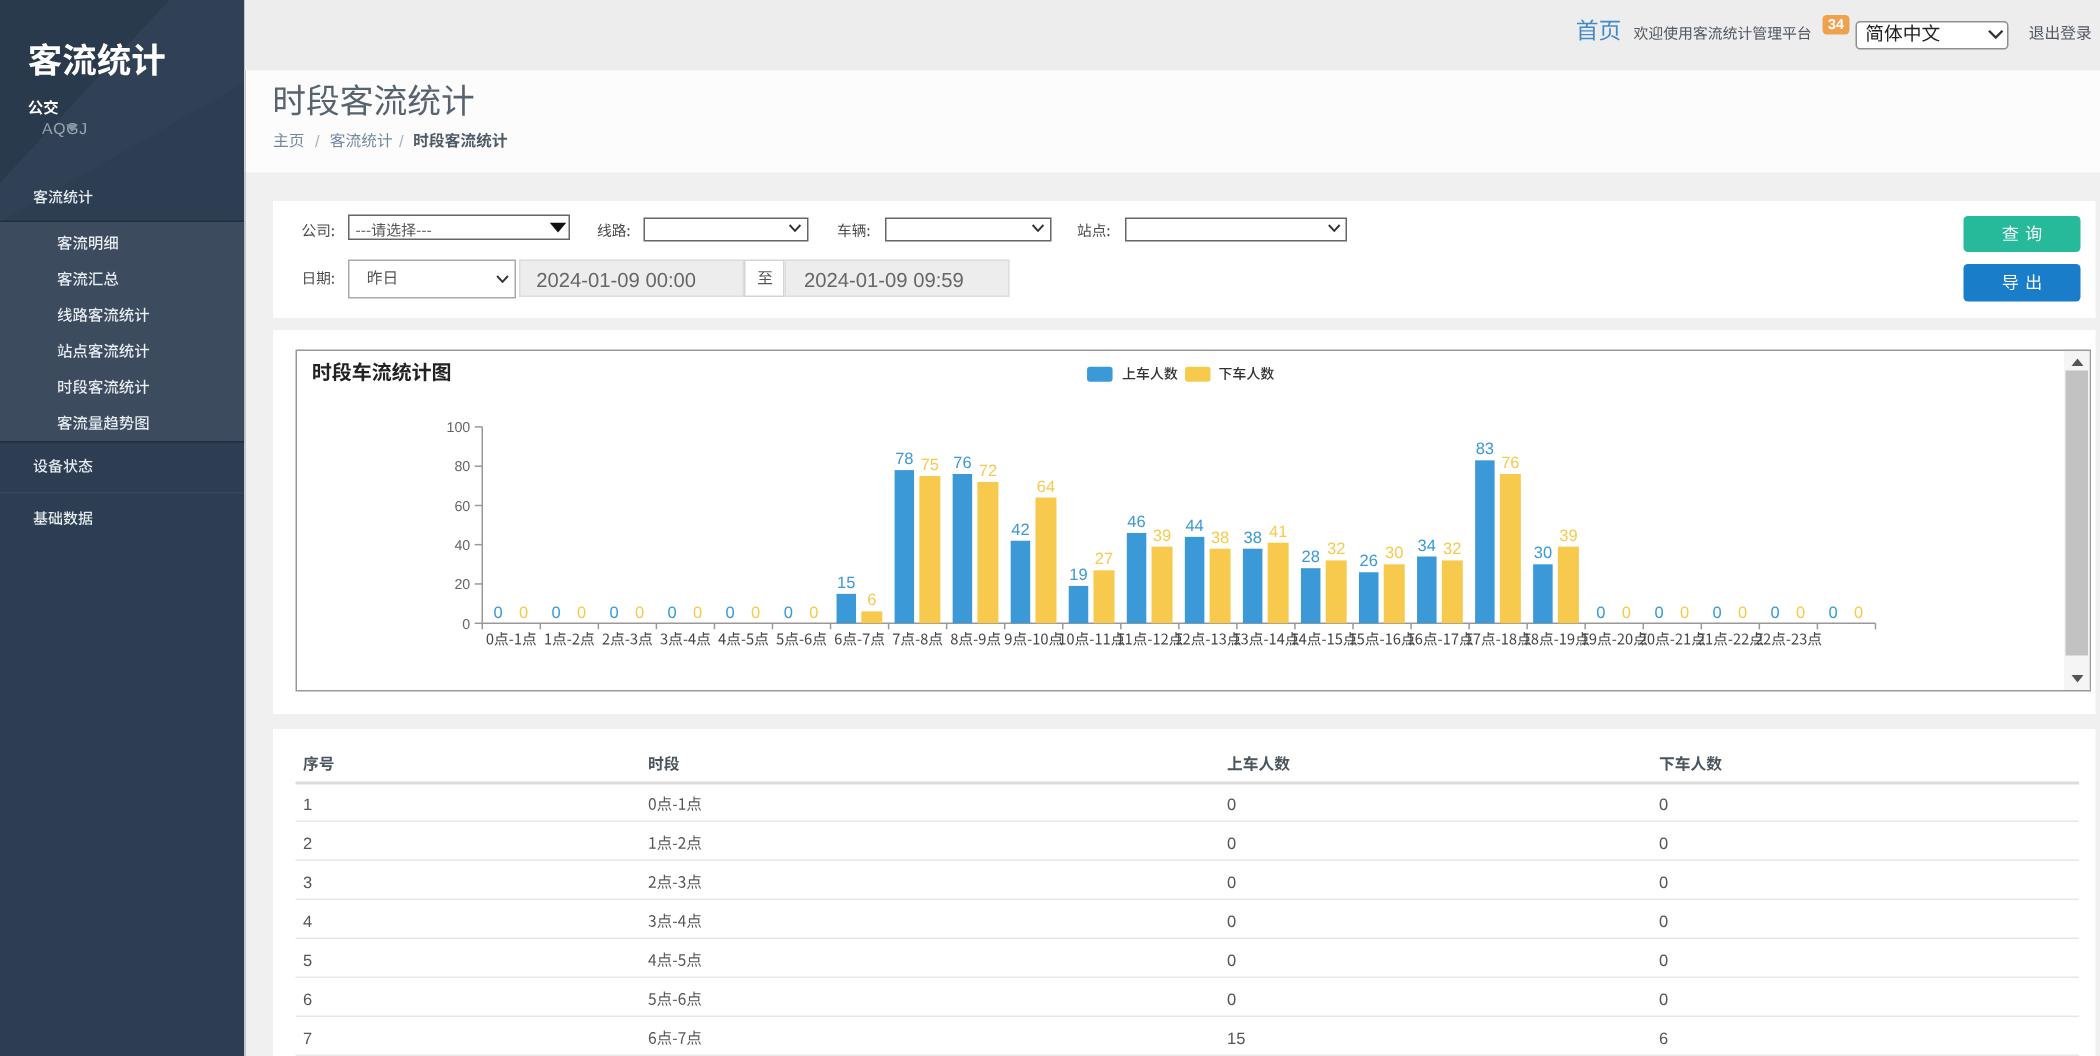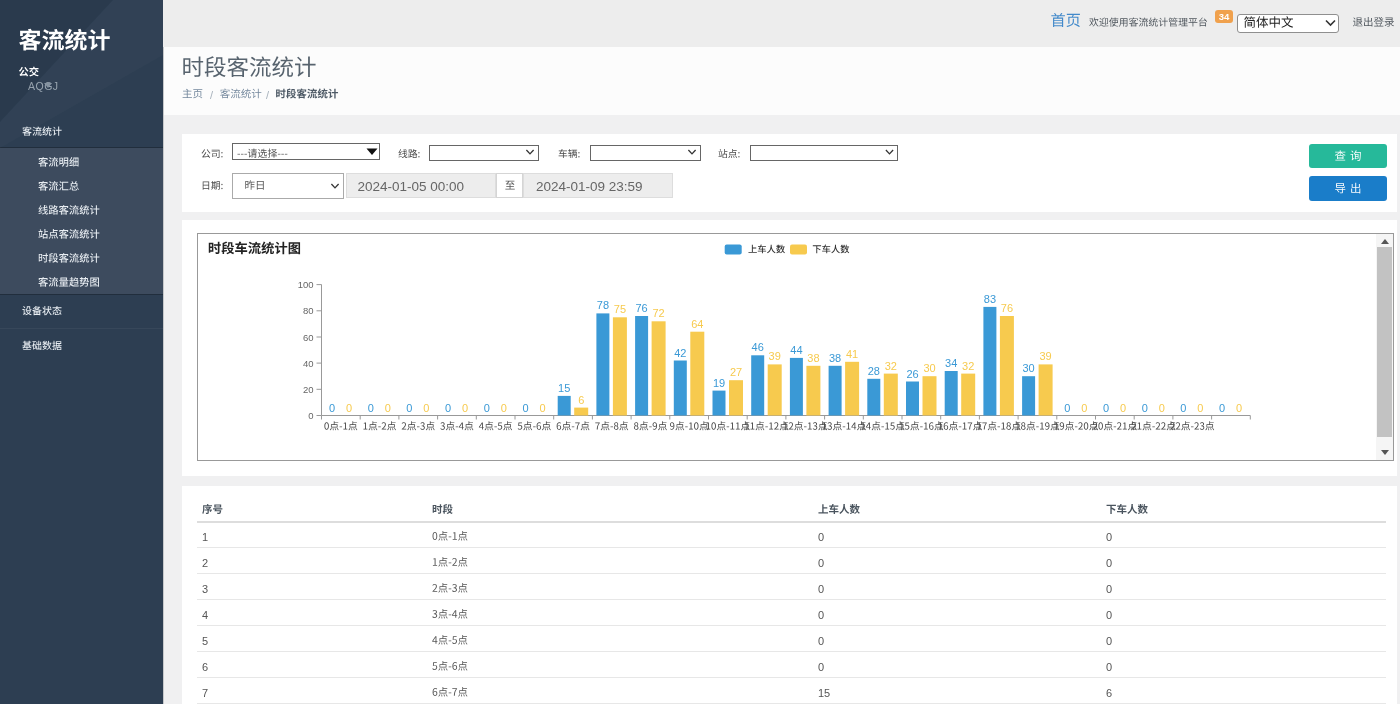--- a/index.html
+++ b/index.html
@@ -16,24 +16,24 @@
     <div style="position:absolute;left:1237px;top:14px;width:100px;height:17px;background:#fff;border:1px solid #8F8F8F;border-radius:3px"></div>
     <div style="position:absolute;left:210px;top:89px;font:11px Liberation Sans,sans-serif;color:#A8B2BC">/</div>
     <div style="position:absolute;left:266px;top:89px;font:11px Liberation Sans,sans-serif;color:#A8B2BC">/</div>
     <div style="position:absolute;left:182px;top:134px;width:1215px;height:78px;background:#fff"></div>
     <div style="position:absolute;left:232px;top:143px;width:146px;height:15px;background:#fff;border:1px solid #666"></div>
     <div style="position:absolute;left:429px;top:145px;width:108px;height:14px;background:#fff;border:1px solid #666"></div>
     <div style="position:absolute;left:590px;top:145px;width:109px;height:14px;background:#fff;border:1px solid #666"></div>
     <div style="position:absolute;left:750px;top:145px;width:146px;height:14px;background:#fff;border:1px solid #666"></div>
     <div style="position:absolute;left:232px;top:173px;width:110px;height:24px;background:#fff;border:1px solid #AAA"></div>
     <div style="position:absolute;left:346px;top:173px;width:150px;height:25px;background:#EDEDED;border:1px solid #DDD;box-sizing:border-box"></div>
-    <div style="position:absolute;left:357.5px;top:179px;font:13.5px Liberation Sans,sans-serif;color:#666">2024-01-05 00:00</div>
+    <div style="position:absolute;left:357.5px;top:179px;font:13.5px Liberation Sans,sans-serif;color:#666">2024-01-09 00:00</div>
     <div style="position:absolute;left:496px;top:173px;width:27px;height:25px;background:#fff;border:1px solid #D5D5D5;box-sizing:border-box"></div>
     <div style="position:absolute;left:523px;top:173px;width:150px;height:25px;background:#EDEDED;border:1px solid #DDD;box-sizing:border-box"></div>
-    <div style="position:absolute;left:536px;top:179px;font:13.5px Liberation Sans,sans-serif;color:#666">2024-01-09 23:59</div>
+    <div style="position:absolute;left:536px;top:179px;font:13.5px Liberation Sans,sans-serif;color:#666">2024-01-09 09:59</div>
     <div style="position:absolute;left:1309px;top:144px;width:78px;height:24px;background:#26B99A;border-radius:3px"></div>
     <div style="position:absolute;left:1309px;top:176px;width:78px;height:25px;background:#1A7DC9;border-radius:3px"></div>
     <div style="position:absolute;left:182px;top:220px;width:1215px;height:256px;background:#fff"></div>
     <div style="position:absolute;left:197px;top:233px;width:1197px;height:228px;background:#fff;border:1px solid #999;box-sizing:border-box"></div>
     <div style="position:absolute;left:1376px;top:234px;width:17px;height:226px;background:#F5F5F5"></div>
     <div style="position:absolute;left:1377px;top:247px;width:15px;height:190px;background:#C2C2C2"></div>
     <div style="position:absolute;left:1381px;top:239px;width:0;height:0;border-left:4px solid transparent;border-right:4px solid transparent;border-bottom:5px solid #555"></div>
     <div style="position:absolute;left:1381px;top:450px;width:0;height:0;border-left:4px solid transparent;border-right:4px solid transparent;border-top:5px solid #555"></div>
     <div style="position:absolute;left:182px;top:486px;width:1215px;height:218px;background:#fff"></div>
     <div style="position:absolute;left:197px;top:521px;width:1189px;height:2px;background:#DDD"></div>

